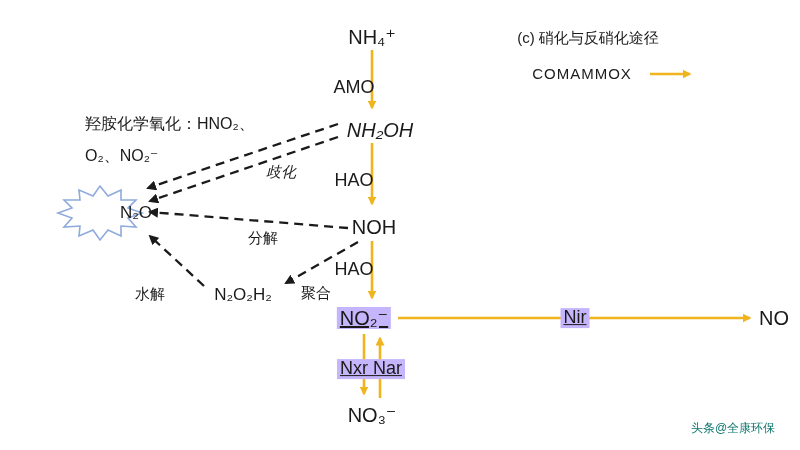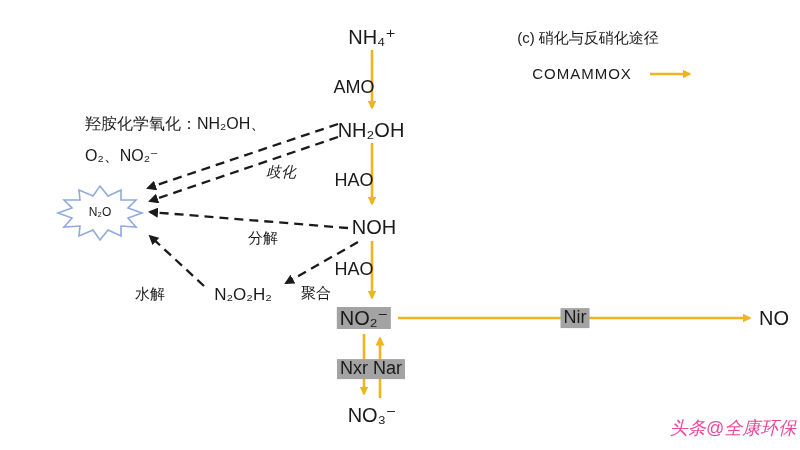--- a/index.html
+++ b/index.html
@@ -7,31 +7,31 @@
     --ink:#1A1A1A;
     --burst:#8FAADC;
   }
   html,body{margin:0;padding:0;background:#ffffff;}
   body{font-family:"Liberation Sans","DejaVu Sans",sans-serif;color:var(--ink);}
   .canvas{position:relative;width:800px;height:450px;background:#ffffff;overflow:hidden;}
   .layer{position:absolute;left:0;top:0;width:800px;height:450px;}
   .label{position:absolute;transform:translate(-50%,-50%);white-space:nowrap;color:var(--ink);line-height:1.1;}
   .f18{font-size:20px;}
   .f17{font-size:17px;}
-  .f16{font-size:12px;}
+  .f16{font-size:17px;margin-left:36px;}
   .f15{font-size:15px;}
   .f14{font-size:18px;}
-  .bg{background:#a3a3a3;padding:0 3px;}
+  .bg{background:#c4b5fd;padding:0 3px;text-decoration:underline;}
   .ay{stroke:var(--accent);stroke-width:2.6;fill:none;}
   .ad{stroke:var(--ink);stroke-width:2.3;fill:none;stroke-dasharray:9 6;}
   .fill-accent{fill:var(--accent);}
   .fill-ink{fill:var(--ink);}
   .burst-shape{fill:#ffffff;stroke:var(--burst);stroke-width:1.6;stroke-linejoin:miter;}
   .side-note{position:absolute;left:85px;top:108px;font-size:16px;line-height:2.0;white-space:nowrap;color:var(--ink);}
-  .watermark{position:absolute;transform:translate(-50%,-50%);left:733px;top:428px;font-size:18px;color:#ec4899;white-space:nowrap;font-style:italic;}
+  .watermark{position:absolute;transform:translate(-50%,-50%);left:733px;top:428px;font-size:12px;color:#0f766e;white-space:nowrap;}
   .comammox{letter-spacing:1px;}
 </style>
 </head>
 <body>
 
 <div class="canvas">
 
   <svg class="layer" viewBox="0 0 800 450">
     <defs>
       <marker id="head-y" markerWidth="9" markerHeight="9" refX="7.5" refY="4.5" orient="auto" markerUnits="userSpaceOnUse">
@@ -57,39 +57,39 @@
     <line x1="204" y1="286" x2="150" y2="236" class="ad" marker-end="url(#head-b)"></line>
 
     <polygon class="burst-shape" points="142,213 128,218 136,227 121,226 121,236 108,230 100,240 93,230 79,236 80,226 64,227 72,218 58,213 72,208 64,200 80,200 79,190 93,196 100,186 108,196 121,190 121,200 136,200 128,208"></polygon>
   </svg>
 
   <div class="label f15 comammox" style="left:582px;top:74px;">COMAMMOX</div>
   <div class="label f15" style="left:588px;top:38px;">(c) 硝化与反硝化途径</div>
 
   <div class="label f18" style="left:372px;top:37px;">NH₄⁺</div>
   <div class="label f14" style="left:354px;top:88px;">AMO</div>
-  <div class="label f18" style="left:371px;top:130px;">NH₂OH</div>
+  <div class="label f18" style="left:380px;top:130px;font-style:italic;">NH₂OH</div>
   <div class="label f14" style="left:354px;top:181px;">HAO</div>
   <div class="label f18" style="left:374px;top:227px;">NOH</div>
   <div class="label f14" style="left:354px;top:270px;">HAO</div>
   <div class="label f18 bg" style="left:364px;top:318px;">NO₂⁻</div>
   <div class="label f14 bg" style="left:371px;top:369px;">Nxr Nar</div>
   <div class="label f18" style="left:372px;top:415px;">NO₃⁻</div>
 
   <div class="label f14 bg" style="left:575px;top:318px;">Nir</div>
   <div class="label f18" style="left:774px;top:318px;">NO</div>
 
   <div class="label f16" style="left:100px;top:213px;">N₂O</div>
   <div class="label f17" style="left:243px;top:295px;text-align:right;">N₂O₂H₂</div>
 
   <div class="label f15" style="left:281px;top:172px;font-style:italic;">歧化</div>
   <div class="label f15" style="left:263px;top:238px;">分解</div>
   <div class="label f15" style="left:150px;top:294px;">水解</div>
   <div class="label f15" style="left:316px;top:293px;">聚合</div>
 
   <div class="side-note">
-    <div>羟胺化学氧化：NH₂OH、</div>
+    <div>羟胺化学氧化：HNO₂、</div>
     <div>O₂、NO₂⁻</div>
   </div>
 
   <div class="watermark">头条@全康环保</div>
 
 </div>
 
 </body></html>

